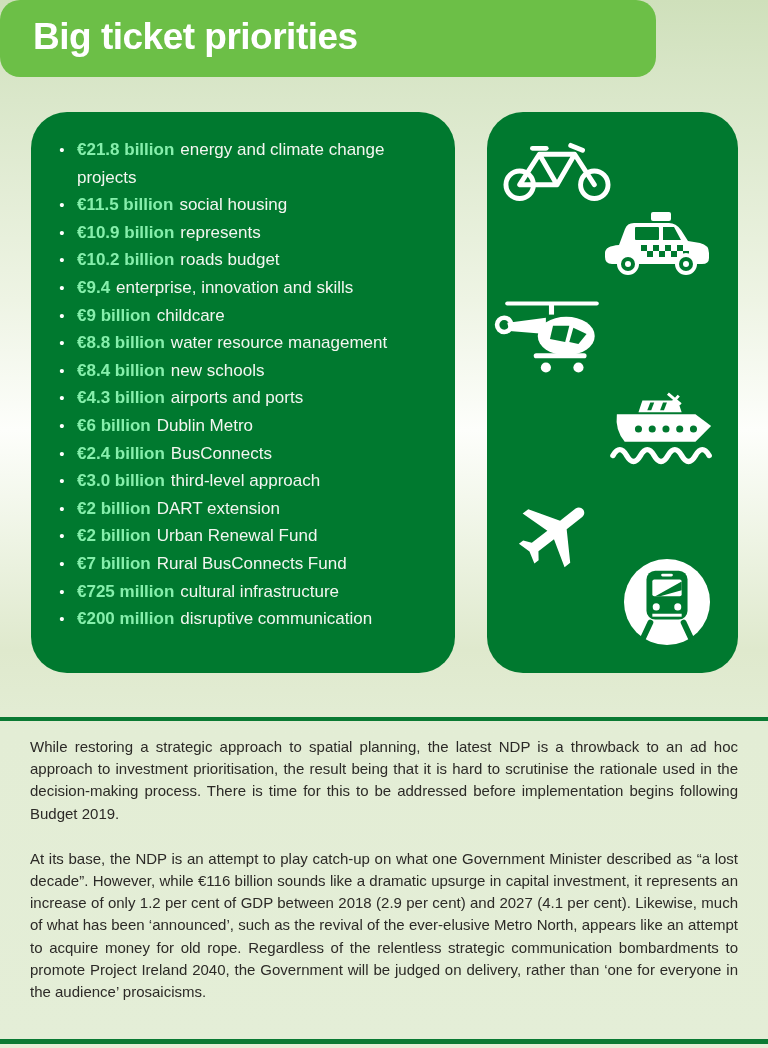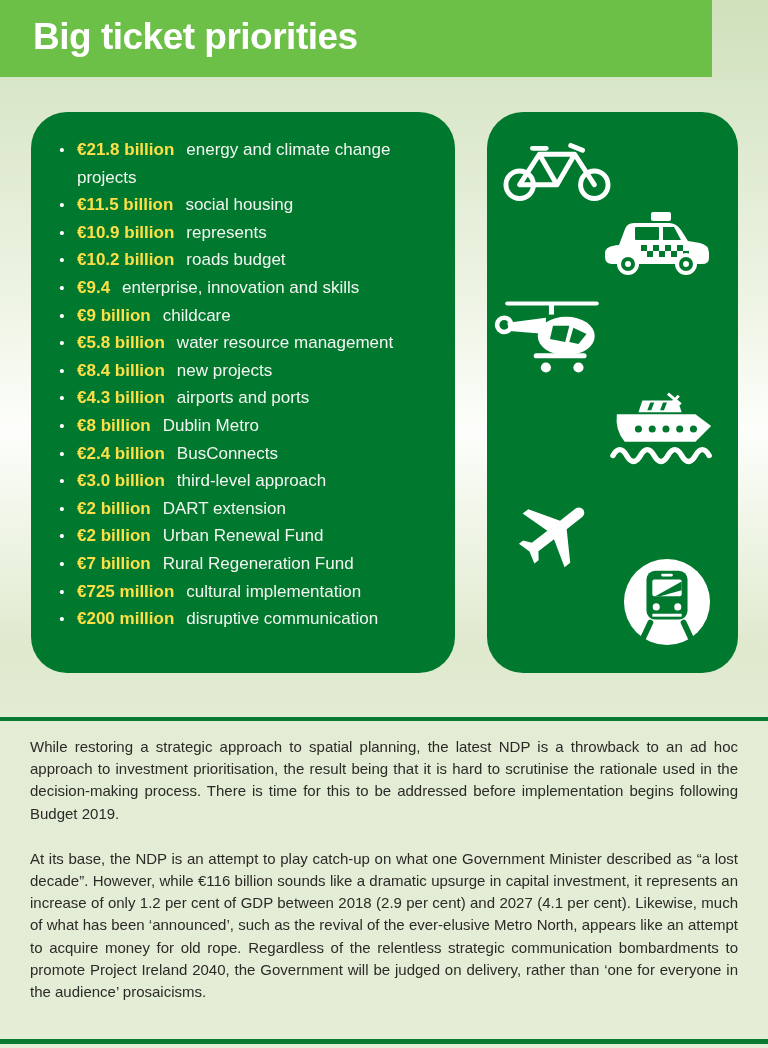--- a/index.html
+++ b/index.html
@@ -6,42 +6,42 @@
   body {
     width:768px; height:1048px; position:relative; overflow:hidden;
     font-family:"Liberation Sans", sans-serif;
     background: linear-gradient(180deg,
       #cfe0bb 0px, #d7e5c6 70px, #eef4e4 300px, #fdfefb 430px,
       #eef4e4 540px, #dfe9cd 650px, #e3edd5 730px, #e4eed7 1048px);
   }
 
   
   .header {
-    position:absolute; left:0; top:0; width:712px; height:77px;
-    background:#6cbf47; display:flex; align-items:center;
+    position:absolute; left:0; top:0; width:656px; height:77px;
+    background:#6cbf47; display:flex; align-items:center;border-radius:20px;
   }
   .header h1 {
     margin:0 0 4px 33px; color:#ffffff; font-size:37px; font-weight:bold;
     letter-spacing:-0.5px;
   }
 
   
   .panel {
     position:absolute; top:112px; height:561px;
     background:#00792f; border-radius:36px;
   }
   .panel-list  { left:31px;  width:424px; }
   .panel-icons { left:487px; width:251px; }
 
   
   ul.plist { list-style:none; margin:0; padding:24px 16px 0 16px; }
   .li { display:flex; font-size:17px; line-height:27.6px; }
   .bullet { flex:0 0 30px; width:30px; text-align:center; color:#ffffff; font-size:15px; }
   .txt { flex:1; color:#f3f6f0; }
-  .amt { color:#fde047; font-weight:bold; margin-right:12px; }
+  .amt { color:#86efac; font-weight:bold; margin-right:6px; }
   .lbl { color:#f3f6f0; font-weight:normal; }
 
   
   .ic { position:absolute; }
   .ic-bike  { left:16px;  top:20px;  width:108px; height:72px; }
   .ic-taxi  { left:114px; top:98px;  width:112px; height:68px; }
   .ic-heli  { left:6px;   top:184px; width:118px; height:82px; }
   .ic-ship  { left:122px; top:280px; width:110px; height:76px; }
   .ic-plane { left:10px;  top:378px; width:118px; height:86px; }
   .ic-metro { left:136px; top:446px; width:88px;  height:88px; }
@@ -86,57 +86,57 @@
     <li class="li">
         <span class="bullet">•</span>
         <span class="txt"><b class="amt">€9.4</b><span class="lbl">enterprise, innovation and skills</span></span>
       </li>
     <li class="li">
         <span class="bullet">•</span>
         <span class="txt"><b class="amt">€9 billion</b><span class="lbl">childcare</span></span>
       </li>
     <li class="li">
         <span class="bullet">•</span>
-        <span class="txt"><b class="amt">€5.8 billion</b><span class="lbl">water resource management</span></span>
-      </li>
-    <li class="li">
-        <span class="bullet">•</span>
-        <span class="txt"><b class="amt">€8.4 billion</b><span class="lbl">new projects</span></span>
+        <span class="txt"><b class="amt">€8.8 billion</b><span class="lbl">water resource management</span></span>
+      </li>
+    <li class="li">
+        <span class="bullet">•</span>
+        <span class="txt"><b class="amt">€8.4 billion</b><span class="lbl">new schools</span></span>
       </li>
     <li class="li">
         <span class="bullet">•</span>
         <span class="txt"><b class="amt">€4.3 billion</b><span class="lbl">airports and ports</span></span>
       </li>
     <li class="li">
         <span class="bullet">•</span>
-        <span class="txt"><b class="amt">€8 billion</b><span class="lbl">Dublin Metro</span></span>
+        <span class="txt"><b class="amt">€6 billion</b><span class="lbl">Dublin Metro</span></span>
       </li>
     <li class="li">
         <span class="bullet">•</span>
         <span class="txt"><b class="amt">€2.4 billion</b><span class="lbl">BusConnects</span></span>
       </li>
     <li class="li">
         <span class="bullet">•</span>
         <span class="txt"><b class="amt">€3.0 billion</b><span class="lbl">third-level approach</span></span>
       </li>
     <li class="li">
         <span class="bullet">•</span>
         <span class="txt"><b class="amt">€2 billion</b><span class="lbl">DART extension</span></span>
       </li>
     <li class="li">
         <span class="bullet">•</span>
         <span class="txt"><b class="amt">€2 billion</b><span class="lbl">Urban Renewal Fund</span></span>
       </li>
     <li class="li">
         <span class="bullet">•</span>
-        <span class="txt"><b class="amt">€7 billion</b><span class="lbl">Rural Regeneration Fund</span></span>
-      </li>
-    <li class="li">
-        <span class="bullet">•</span>
-        <span class="txt"><b class="amt">€725 million</b><span class="lbl">cultural implementation</span></span>
+        <span class="txt"><b class="amt">€7 billion</b><span class="lbl">Rural BusConnects Fund</span></span>
+      </li>
+    <li class="li">
+        <span class="bullet">•</span>
+        <span class="txt"><b class="amt">€725 million</b><span class="lbl">cultural infrastructure</span></span>
       </li>
     <li class="li">
         <span class="bullet">•</span>
         <span class="txt"><b class="amt">€200 million</b><span class="lbl">disruptive communication</span></span>
       </li>
   </ul>
 </section>
 
 <section class="panel panel-icons">
 

